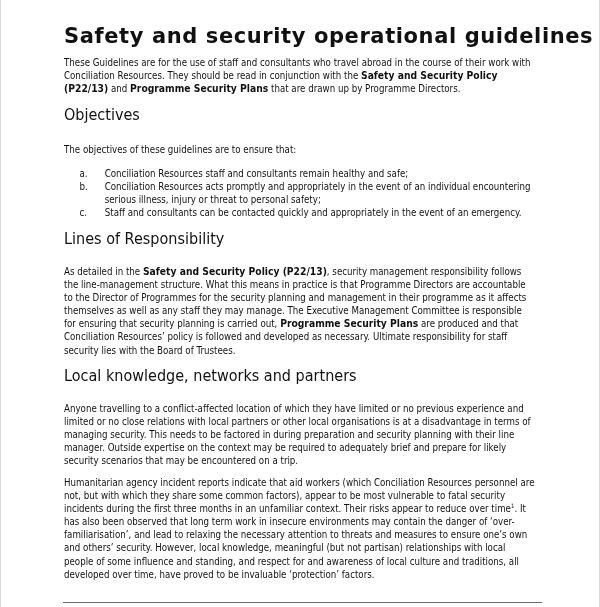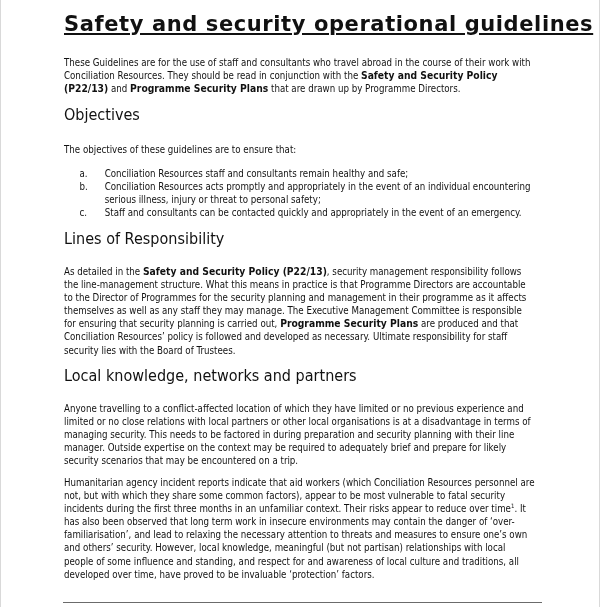--- a/index.html
+++ b/index.html
@@ -7,23 +7,23 @@
       width: 600px; height: 607px; overflow: hidden; background: #ffffff;
       font-family: "DejaVu Sans", sans-serif; color: #111;
     }
     .page {
       position: relative; width: 598px; height: 607px;
       border-left: 1px solid #d9d9d9; border-right: 1px solid #d9d9d9;
       background: #fff;
     }
     .content { position: absolute; left: 63px; top: 0; width: 480px; }
     .title {
-      position: absolute; left: 0; top: 12px; margin: 0;
+      position: absolute; left: 0; top: 24px; margin: 0;
       font-family: "DejaVu Sans", sans-serif; font-weight: bold;
-      font-size: 21px; letter-spacing: 0.6px; color: #111; white-space: nowrap; text-decoration: underline;
+      font-size: 21px; letter-spacing: 0.6px; color: #111; white-space: nowrap;
     }
     .h2 {
       position: absolute; left: 0; margin: 0;
       font-family: "DejaVu Sans", sans-serif; font-weight: normal;
       font-size: 15.5px; color: #111; white-space: nowrap;
       transform: scaleX(0.93); transform-origin: left;
     }
     .p {
       position: absolute; left: 0; margin: 0; width: 522px;
       font-family: "DejaVu Sans", sans-serif; font-size: 9.6px;

